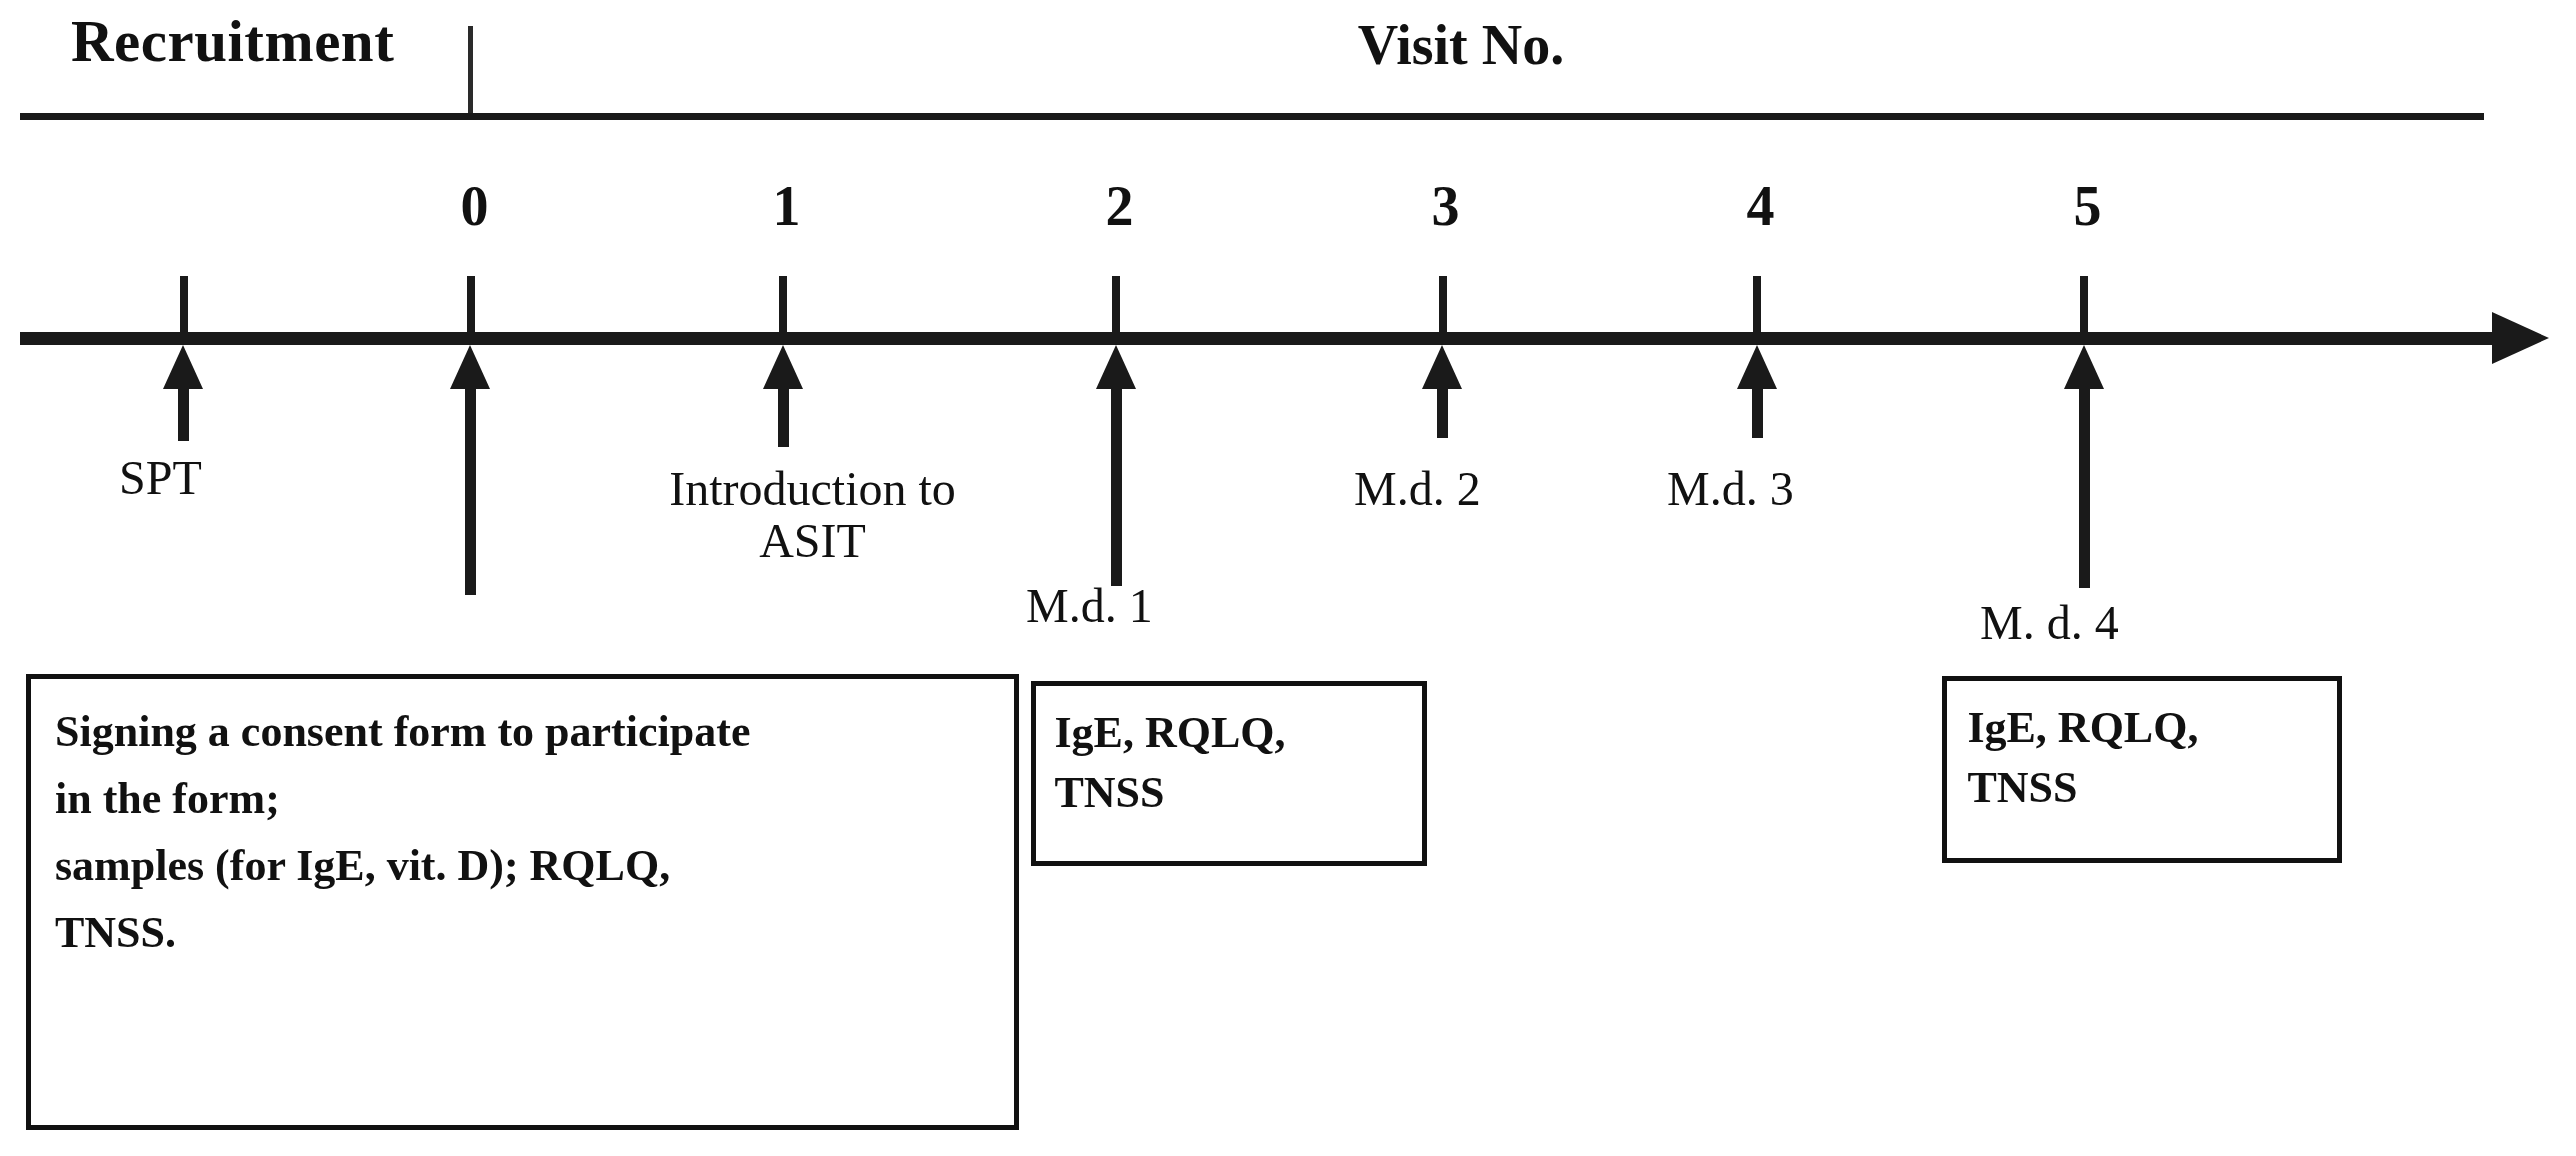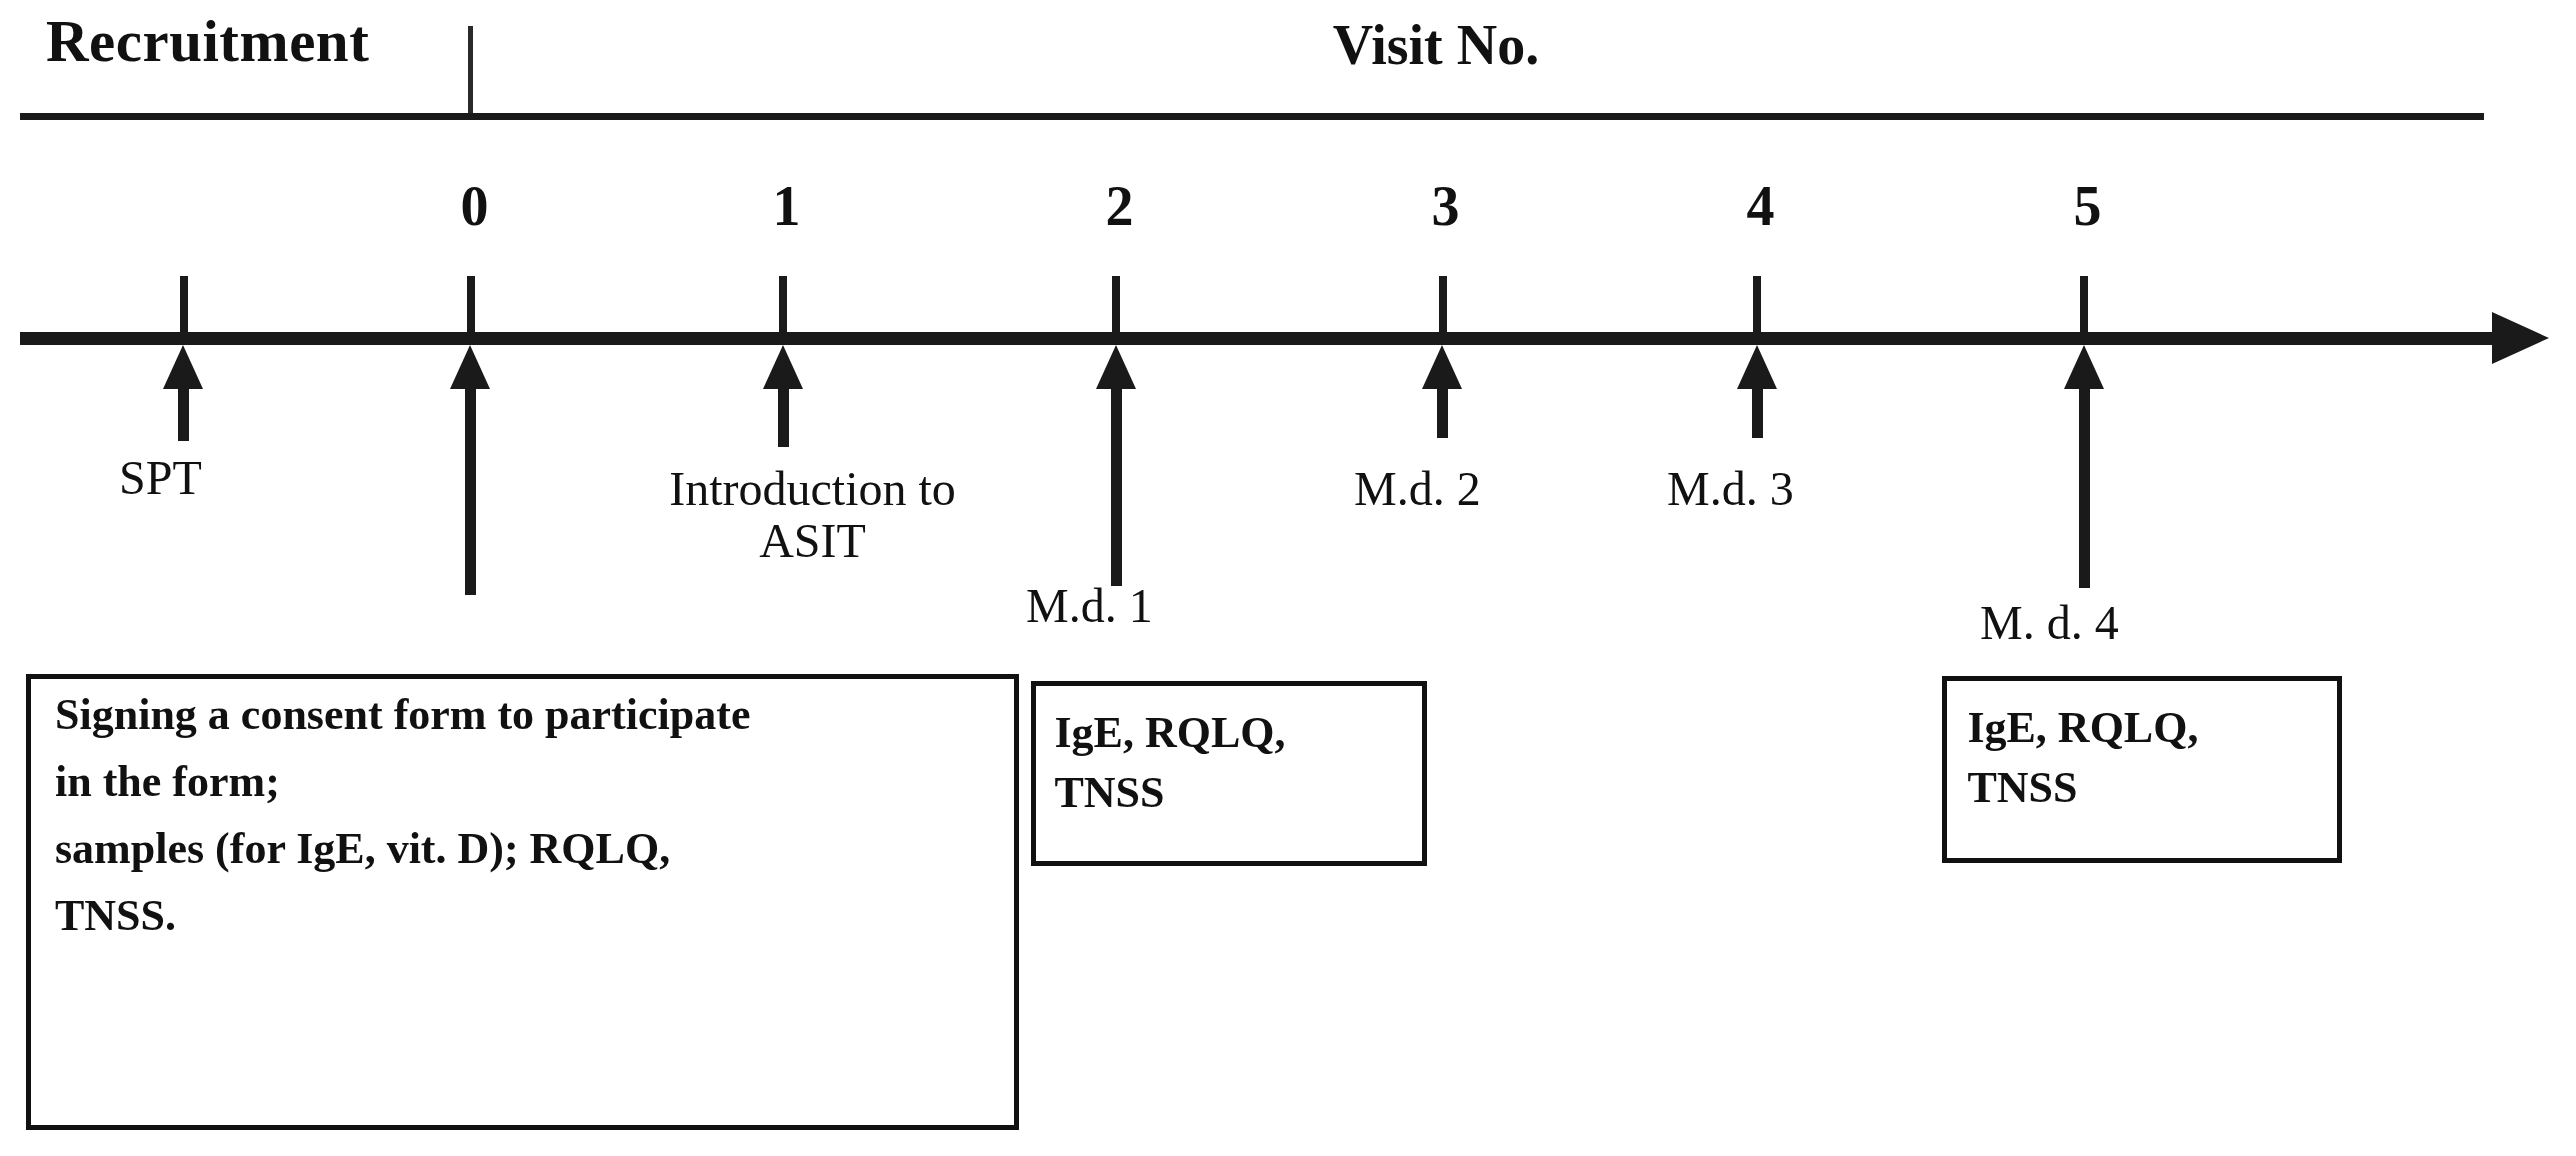--- a/index.html
+++ b/index.html
@@ -17,20 +17,21 @@
     color: #111111;
     overflow: hidden;
   }
 
   
   .hdr-label {
     position: absolute;
     font-weight: bold;
     white-space: nowrap;
     color: #111111;
+    margin-left: 25px;
   }
   #recruitment-label {
     left: 46px;
     top: 7.4px;
     font-size: 59px;
     letter-spacing: 0.5px;
   }
   #visit-no-label {
     left: 0;
     top: 13px;
@@ -135,21 +136,21 @@
     font-weight: bold;
     color: #111111;
   }
   #note-consent {
     left: 26px;
     top: 674px;
     width: 993px;
     height: 456px;
     font-size: 44px;
     line-height: 1.52;
-    padding: 3px 24px 0 24px;
+    padding: 20px 24px 0 24px;
   }
   #note-consent .ln { display: block; white-space: pre-wrap; }
   #note-visit2 {
     left: 1031px;
     top: 681px;
     width: 396px;
     height: 185px;
     font-size: 44px;
     line-height: 1.36;
     padding: 16.7px 18.5px 0 18.5px;

